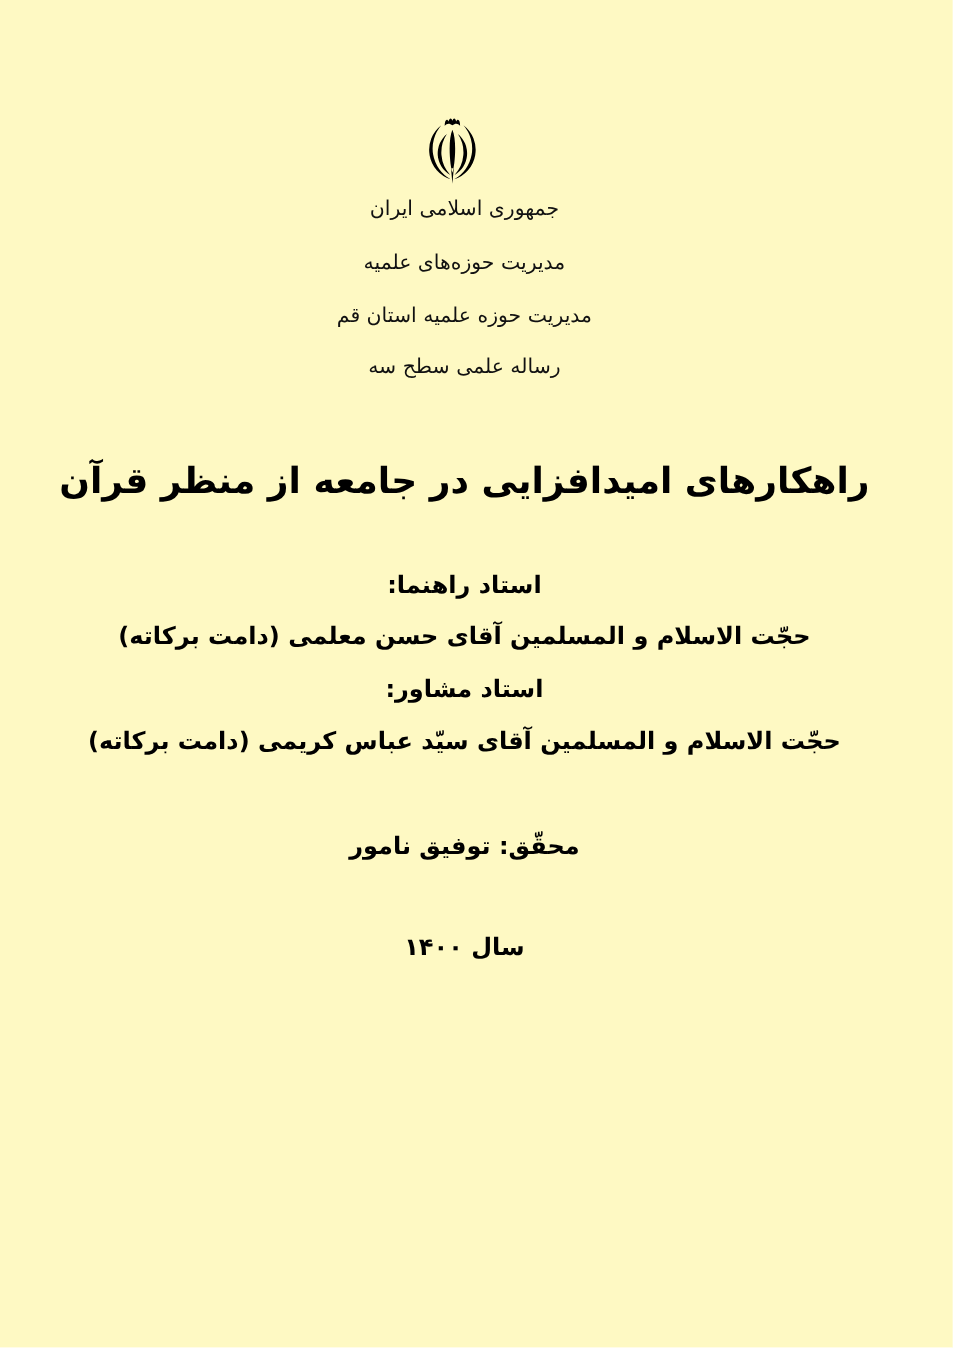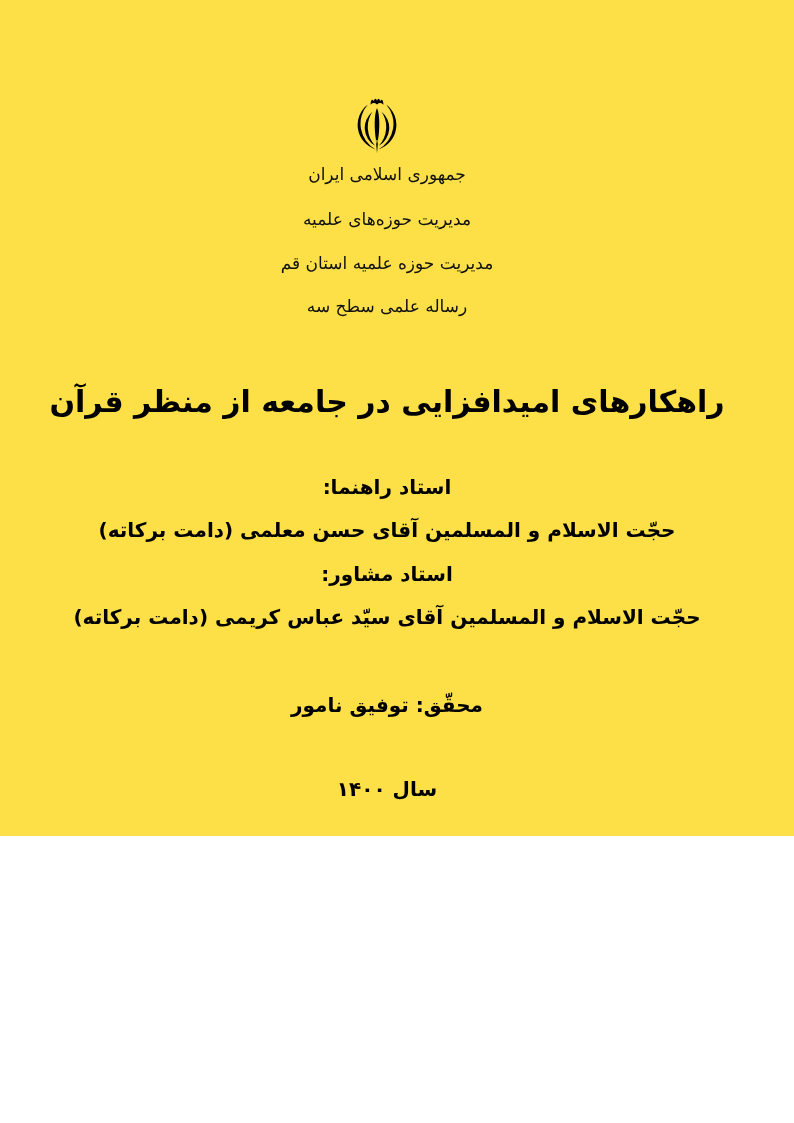--- a/index.html
+++ b/index.html
@@ -3,23 +3,23 @@
 <meta charset="utf-8">
 <style>
   html, body {
     margin: 0;
     padding: 0;
     background: #ffffff;
   }
   .sheet {
     position: relative;
     width: 794px;
-    height: 836px;
+    height: 1123px;
     margin: 0 auto;
-    background: #fde047;
+    background: #fef9c3;
     overflow: hidden;
     font-family: "DejaVu Sans", "Liberation Sans", sans-serif;
     color: #000000;
   }
   .line {
     position: absolute;
     left: -10px;
     width: 100%;
     text-align: center;
     direction: rtl;

